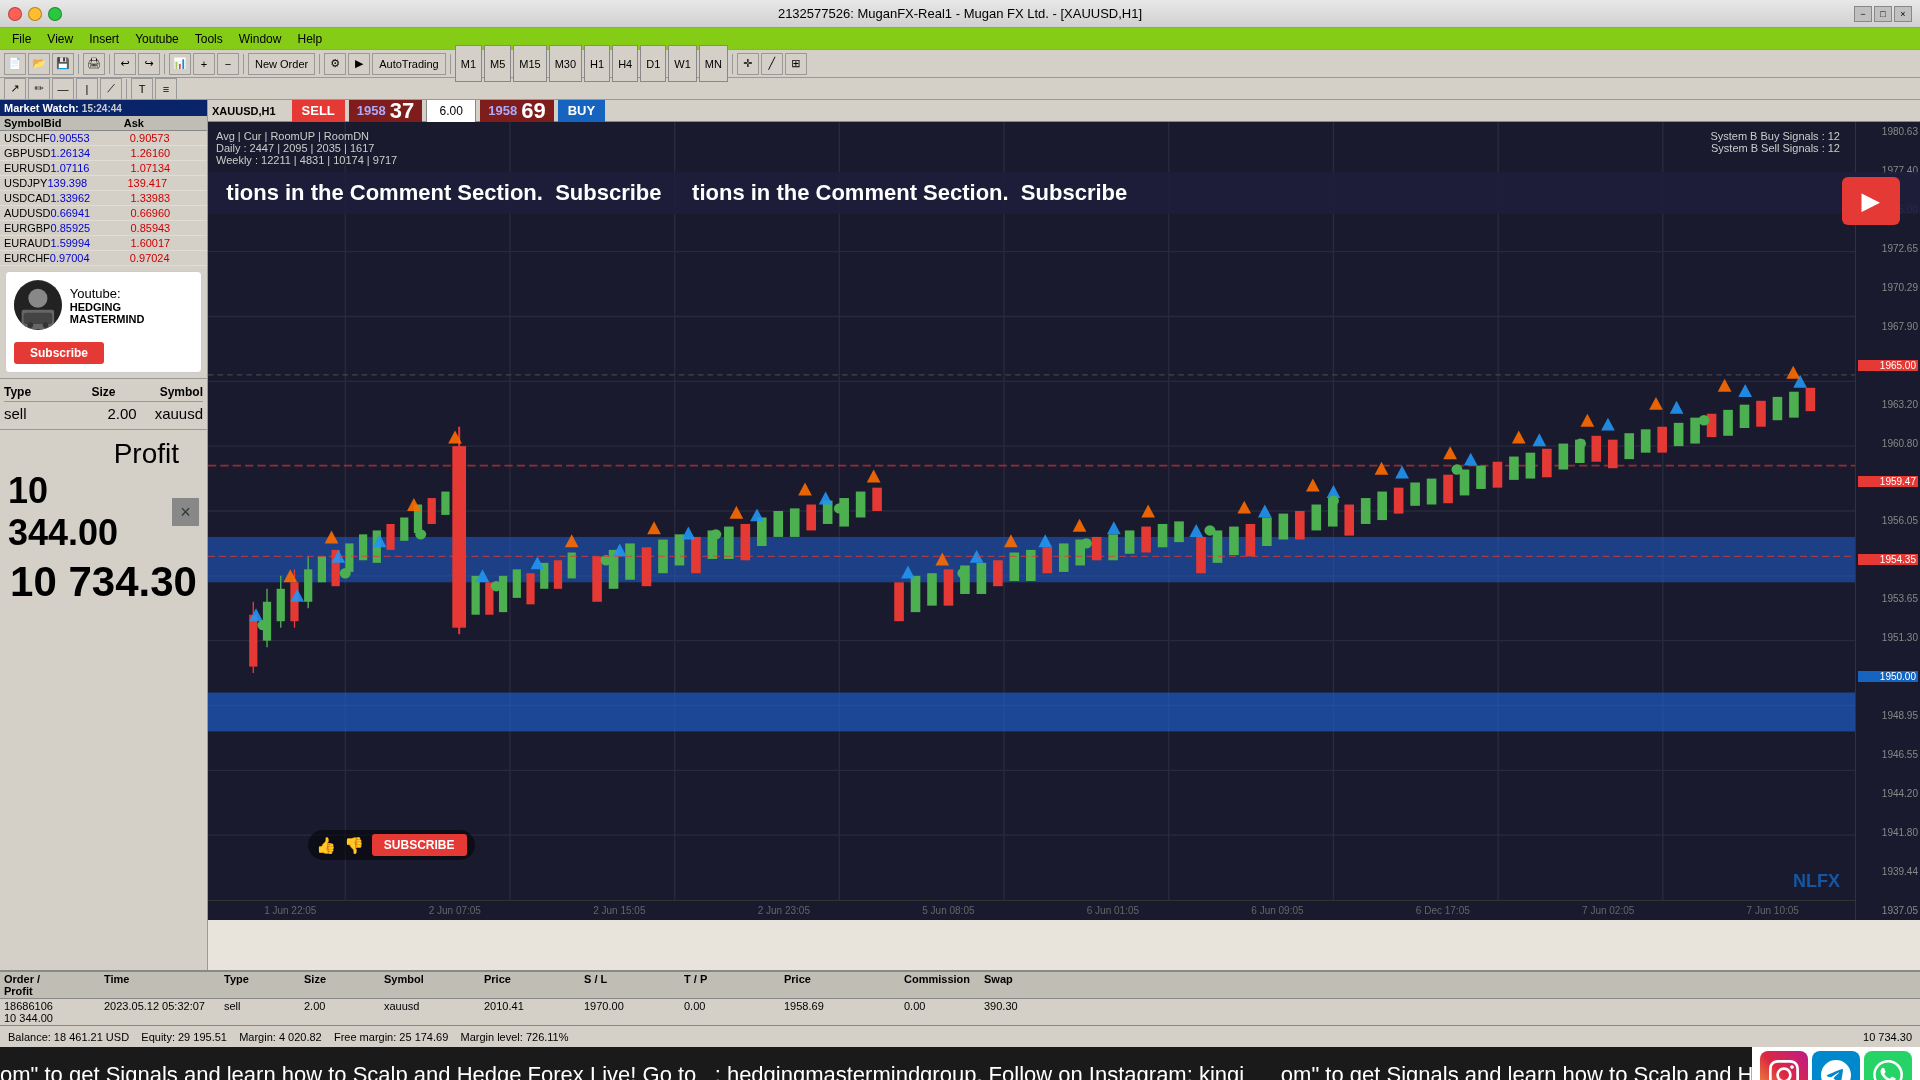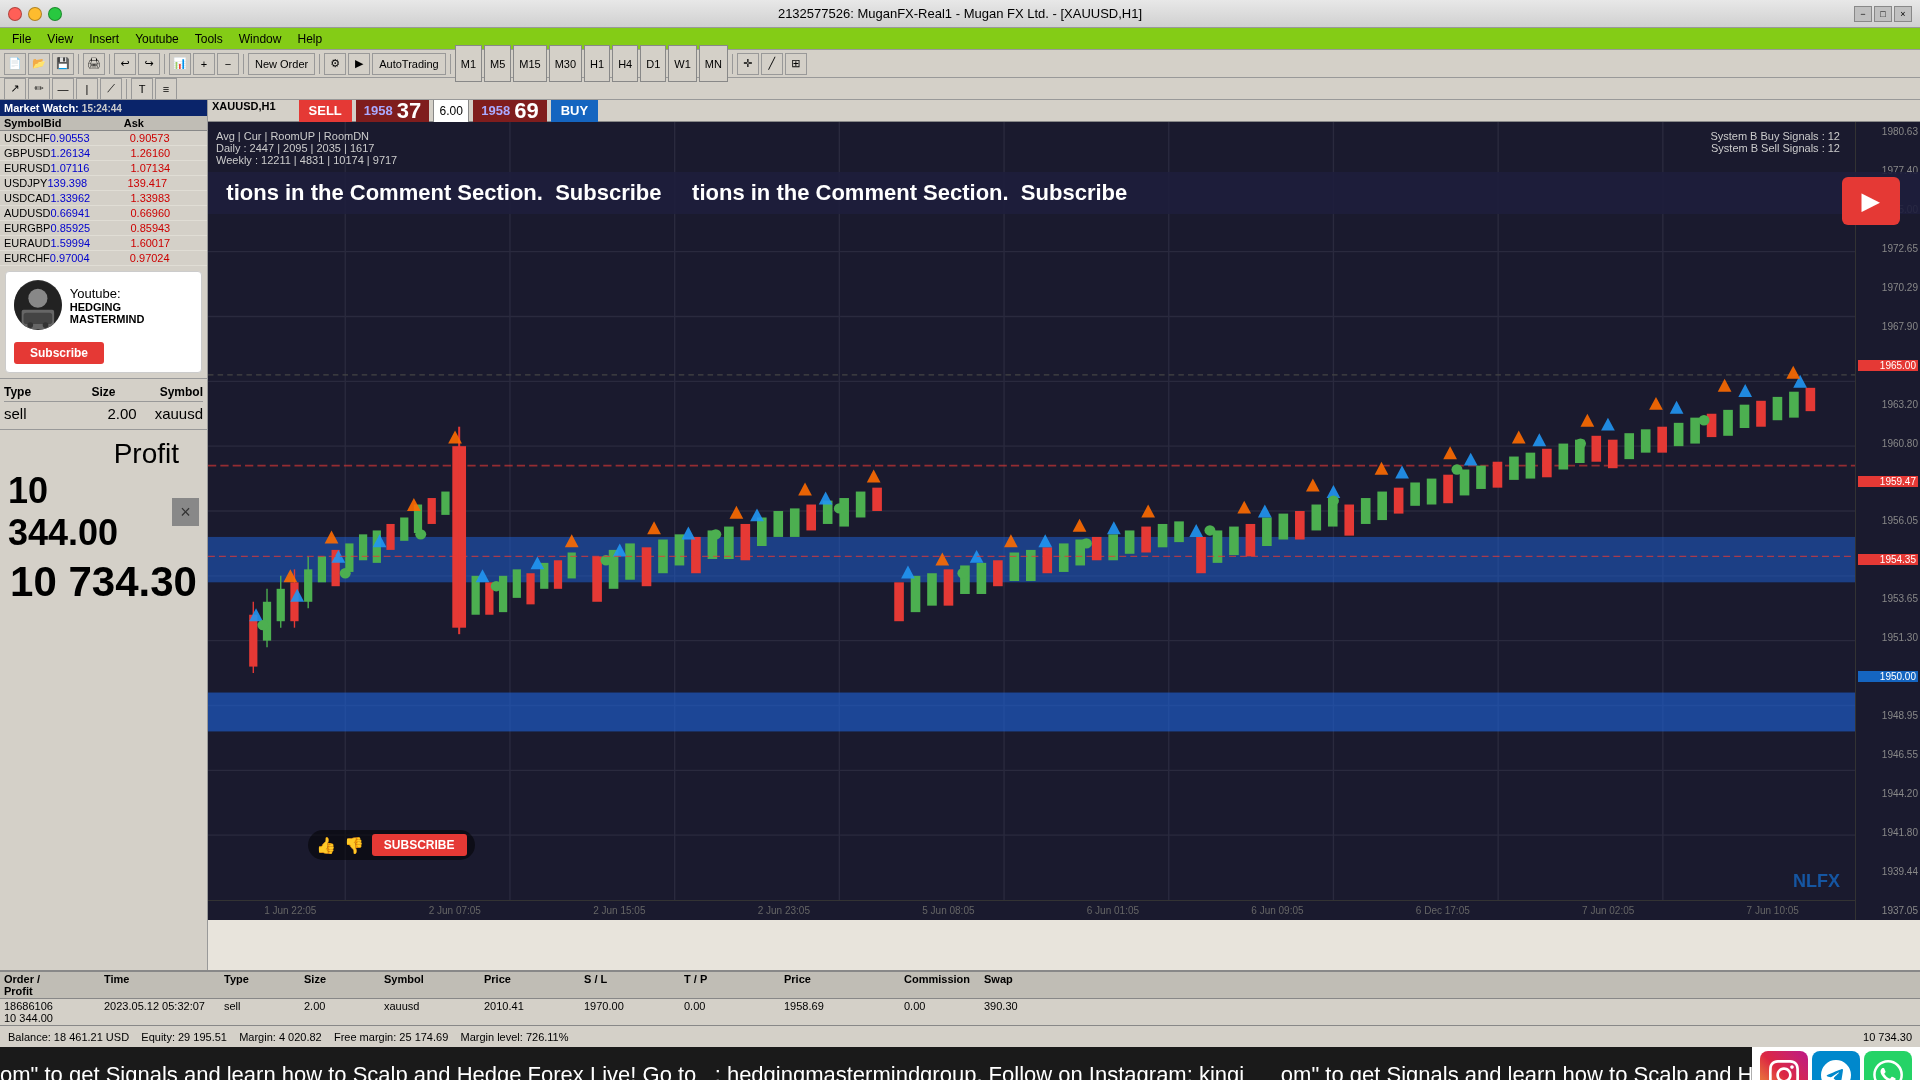--- a/index.html
+++ b/index.html
@@ -201,23 +201,24 @@
       background: #e8e4dc;
       position: relative;
       overflow: hidden;
     }
 
     
     .chart-toolbar {
       background: #d4d0c8;
       height: 22px;
       display: flex;
+      align-items: center;
       padding: 0 4px;
       border-bottom: 1px solid #888;
-      gap: 15px;
+      gap: 8px;
     }
     .chart-pair { font-size: 11px; font-weight: bold; color: #000; margin-right: 8px; }
     .buy-sell-row {
       display: flex;
       align-items: center;
       gap: 4px;
     }
     .sell-btn {
       background: #e53935;
       color: #fff;
@@ -230,21 +231,21 @@
     .buy-btn {
       background: #1565c0;
       color: #fff;
       border: none;
       padding: 4px 10px;
       font-size: 13px;
       font-weight: bold;
       cursor: pointer;
     }
     .lot-input {
-      width: 36px;
+      width: 50px;
       height: 24px;
       border: 1px solid #888;
       text-align: center;
       font-size: 12px;
     }
     .price-box {
       background: #7f1d1d;
       color: #fff;
       padding: 2px 8px;
       font-size: 20px;

